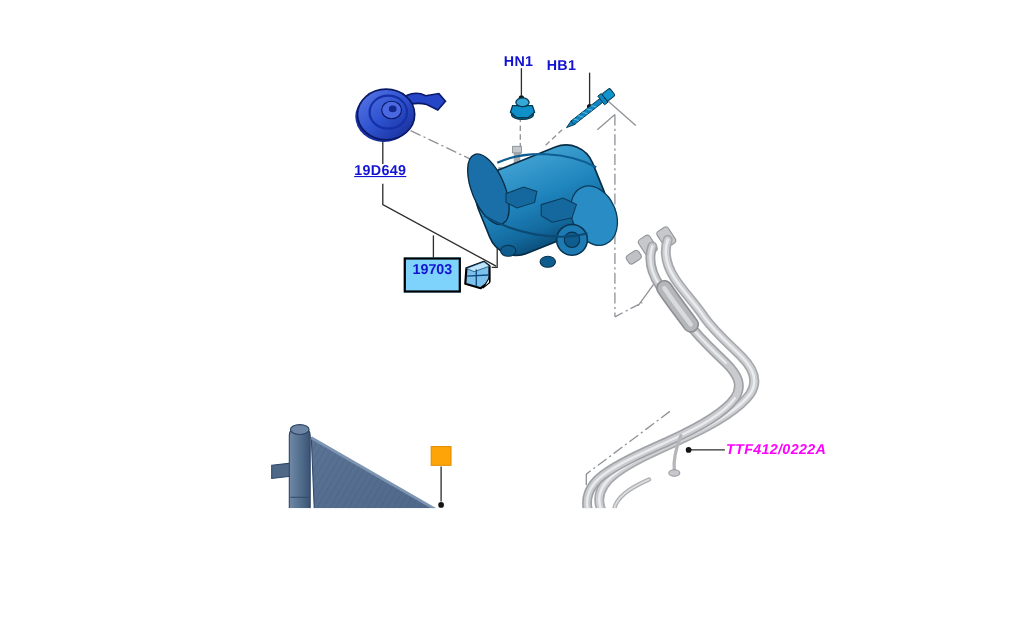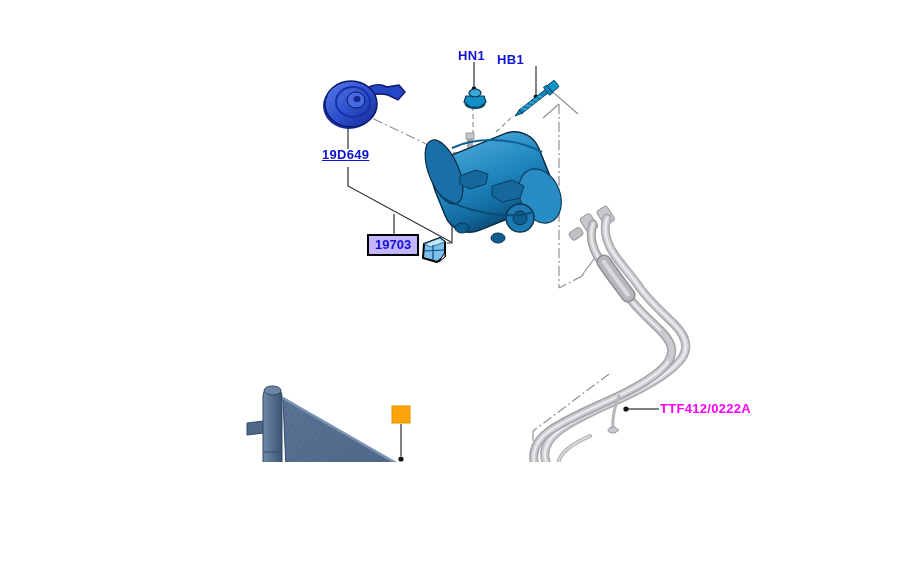--- a/index.html
+++ b/index.html
@@ -1,23 +1,23 @@
 <!DOCTYPE html>
 <html><head>
 <meta charset="utf-8">
 <style>
   html,body{margin:0;padding:0;background:#fff;}
   #stage{position:relative;width:918px;height:462px;background:#fff;overflow:hidden;
          font-family:"Liberation Sans",sans-serif;}
   #stage svg{position:absolute;left:0;top:0;}
   .lbl{position:absolute;font:700 13px "Liberation Sans",sans-serif;color:#1212d2;
        letter-spacing:.3px;white-space:nowrap;cursor:pointer;}
-  .lbl-magenta{color:#ff00ff;}
-  .part-box{position:absolute;left:367px;top:234px;border:2px solid #000;background:#c4b5fd;
-            padding:1px 6px 2px 6px;font:700 13px "Liberation Sans",sans-serif;color:#1212d2;
+  .lbl-magenta{color:#ff00ff;font-style:italic;}
+  .part-box{position:absolute;left:367px;top:234px;border:2px solid #000;background:#7dd3fc;
+            padding:1px 6px 12px 6px;font:700 13px "Liberation Sans",sans-serif;color:#1212d2;
             cursor:pointer;}
   #lbl-hn1{left:458px;top:48px;}
   #lbl-hb1{left:497px;top:52px;}
   #lbl-19d649{left:322px;top:147px;text-decoration:underline;}
   #lbl-tube{left:660px;top:401px;}
 </style>
 </head>
 <body>
 
 <div id="stage">

